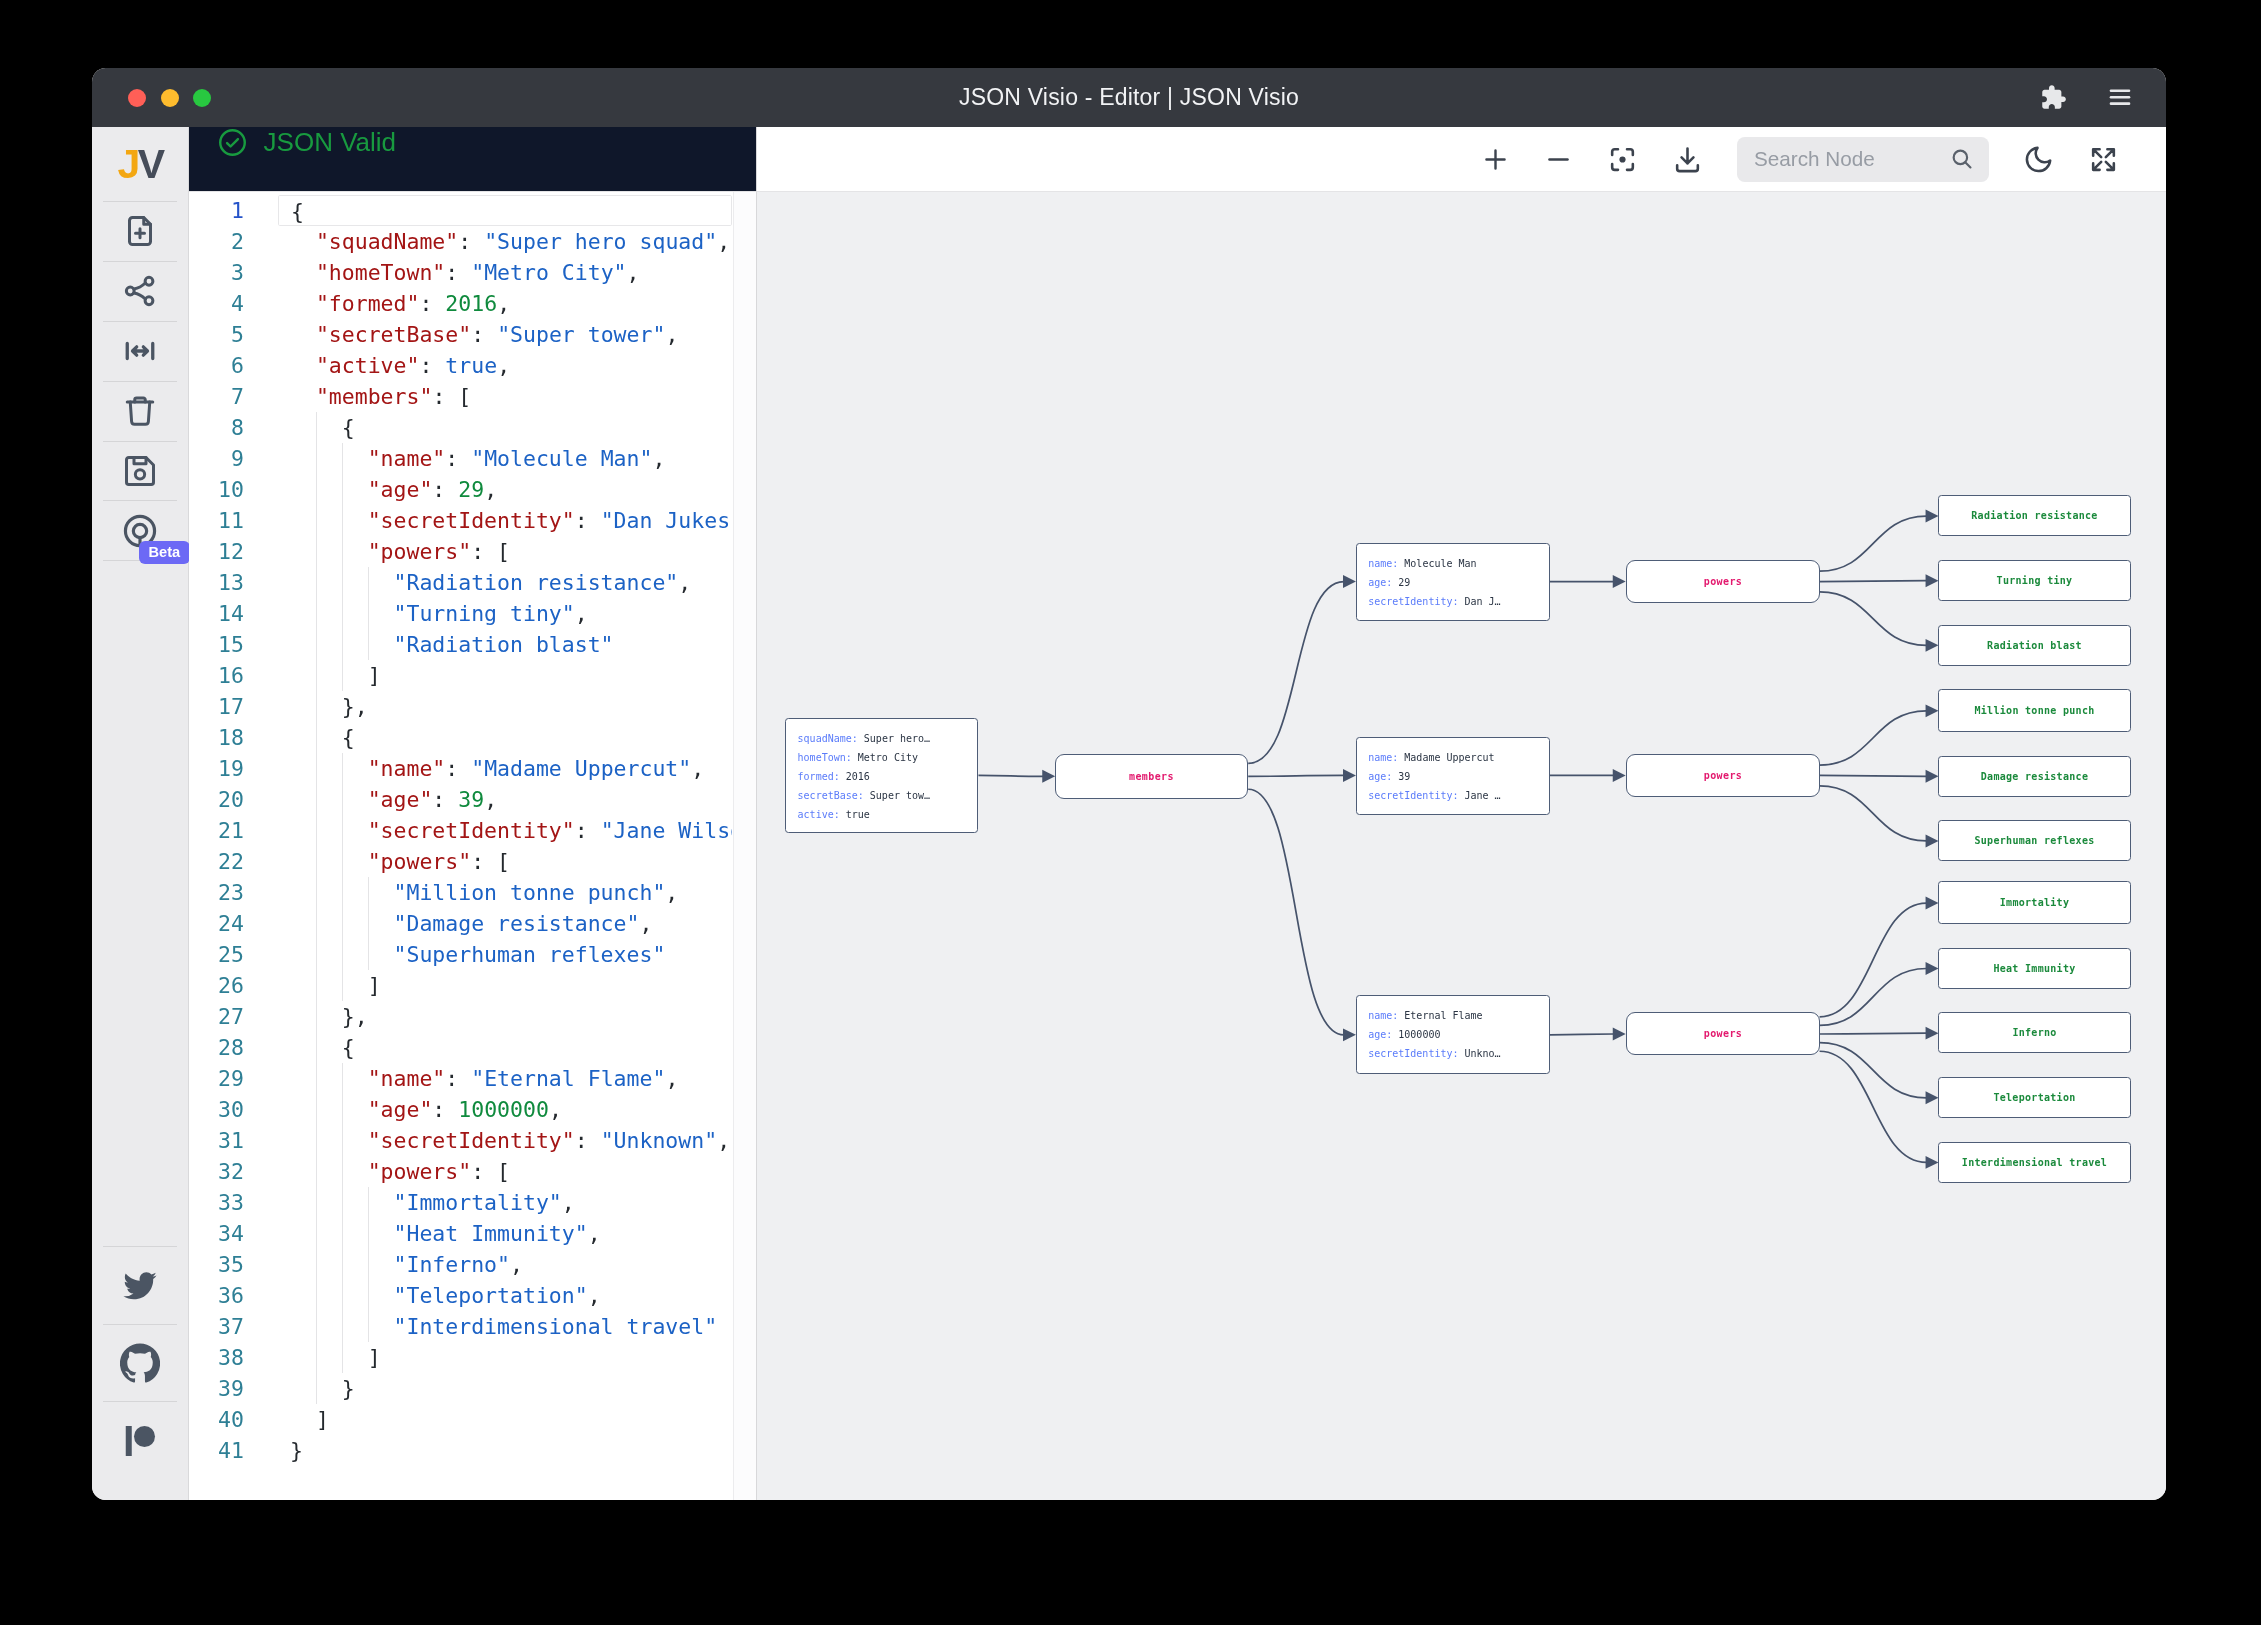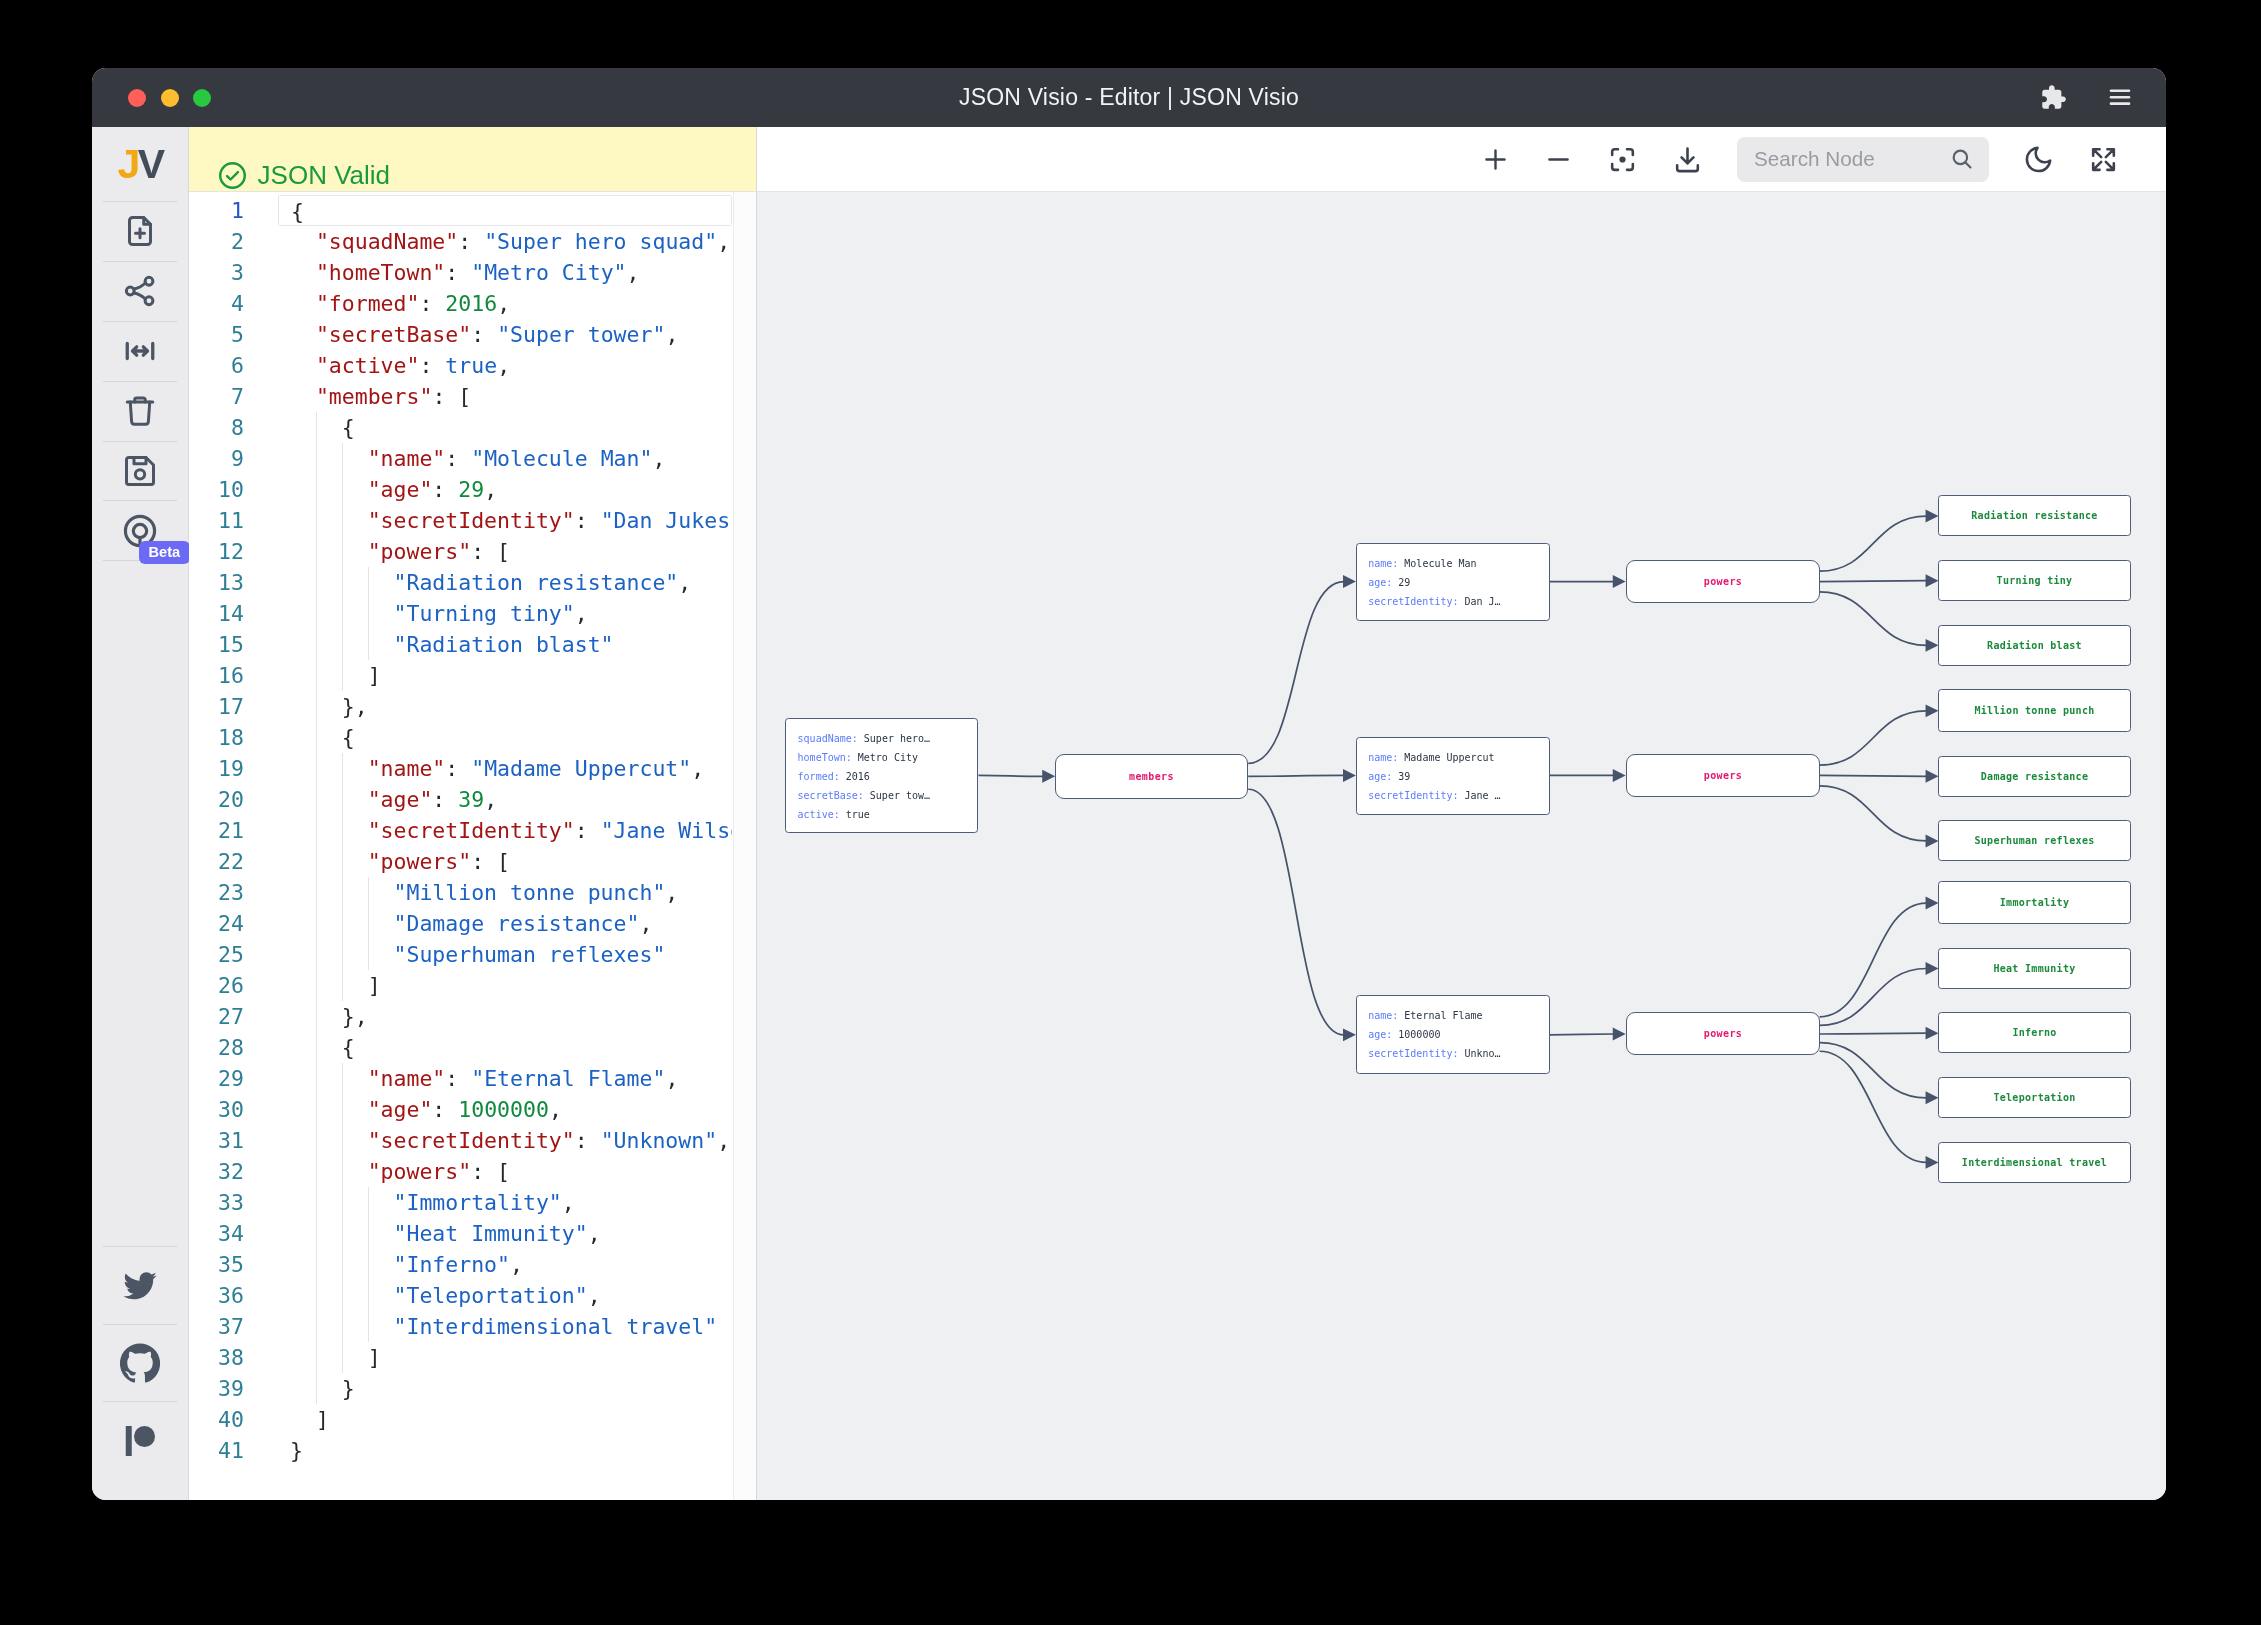--- a/index.html
+++ b/index.html
@@ -29,22 +29,22 @@
   .side-btn { width:100%; height:59px; display:flex; align-items:center; justify-content:center; position:relative; cursor:pointer; }
   .side-btn.social { height:77px; }
   .side-spacer { flex:1; }
   .beta-badge { position:absolute; right:-1.7px; bottom:-3.4px; background:#6c69f5; color:#fff; font-size:14.6px; font-weight:700;
     padding:3.4px 9.5px; border-radius:6px; line-height:1.1;margin-top:43px; }
   .sb-pad { height:20.7px; flex:0 0 auto; }
 
   
   .main { flex:1; display:flex; flex-direction:column; min-width:0; }
   .header { height:65px; display:flex; flex:0 0 auto; }
-  .header-left { width:568px; flex:0 0 auto; background:#fef9c3; border-right:0.9px solid #d8d8da; border-bottom:0.9px solid #e4e4e6;
-    display:flex; align-items:flex-end; padding-left:27.6px; gap:10px; }
+  .header-left { width:568px; flex:0 0 auto; background:#0f172a; border-right:0.9px solid #d8d8da; border-bottom:0.9px solid #e4e4e6;
+    display:flex; align-items:flex-start; padding-left:27.6px; gap:16px; }
   .valid-label { color:#189a3f; font-size:26px; font-weight:500; }
   .header-right { flex:1; background:#fff; border-bottom:0.9px solid #e4e4e6; display:flex; align-items:center;
     justify-content:flex-end; gap:34px; padding-right:47px; }
   .icon-btn { display:flex; align-items:center; justify-content:center; cursor:pointer; }
   .search-box { display:flex; align-items:center; background:#e9e9eb; border-radius:7.8px; height:45px; width:252px; padding:0 13.8px 0 17px; }
   .search-box input { flex:1; border:none; outline:none; background:transparent; font-size:20.7px; color:#4c525c; min-width:0;
     font-family:"Liberation Sans",sans-serif; }
   .search-box input::placeholder { color:#979ca4; }
 
   .content { flex:1; display:flex; min-height:0; }

